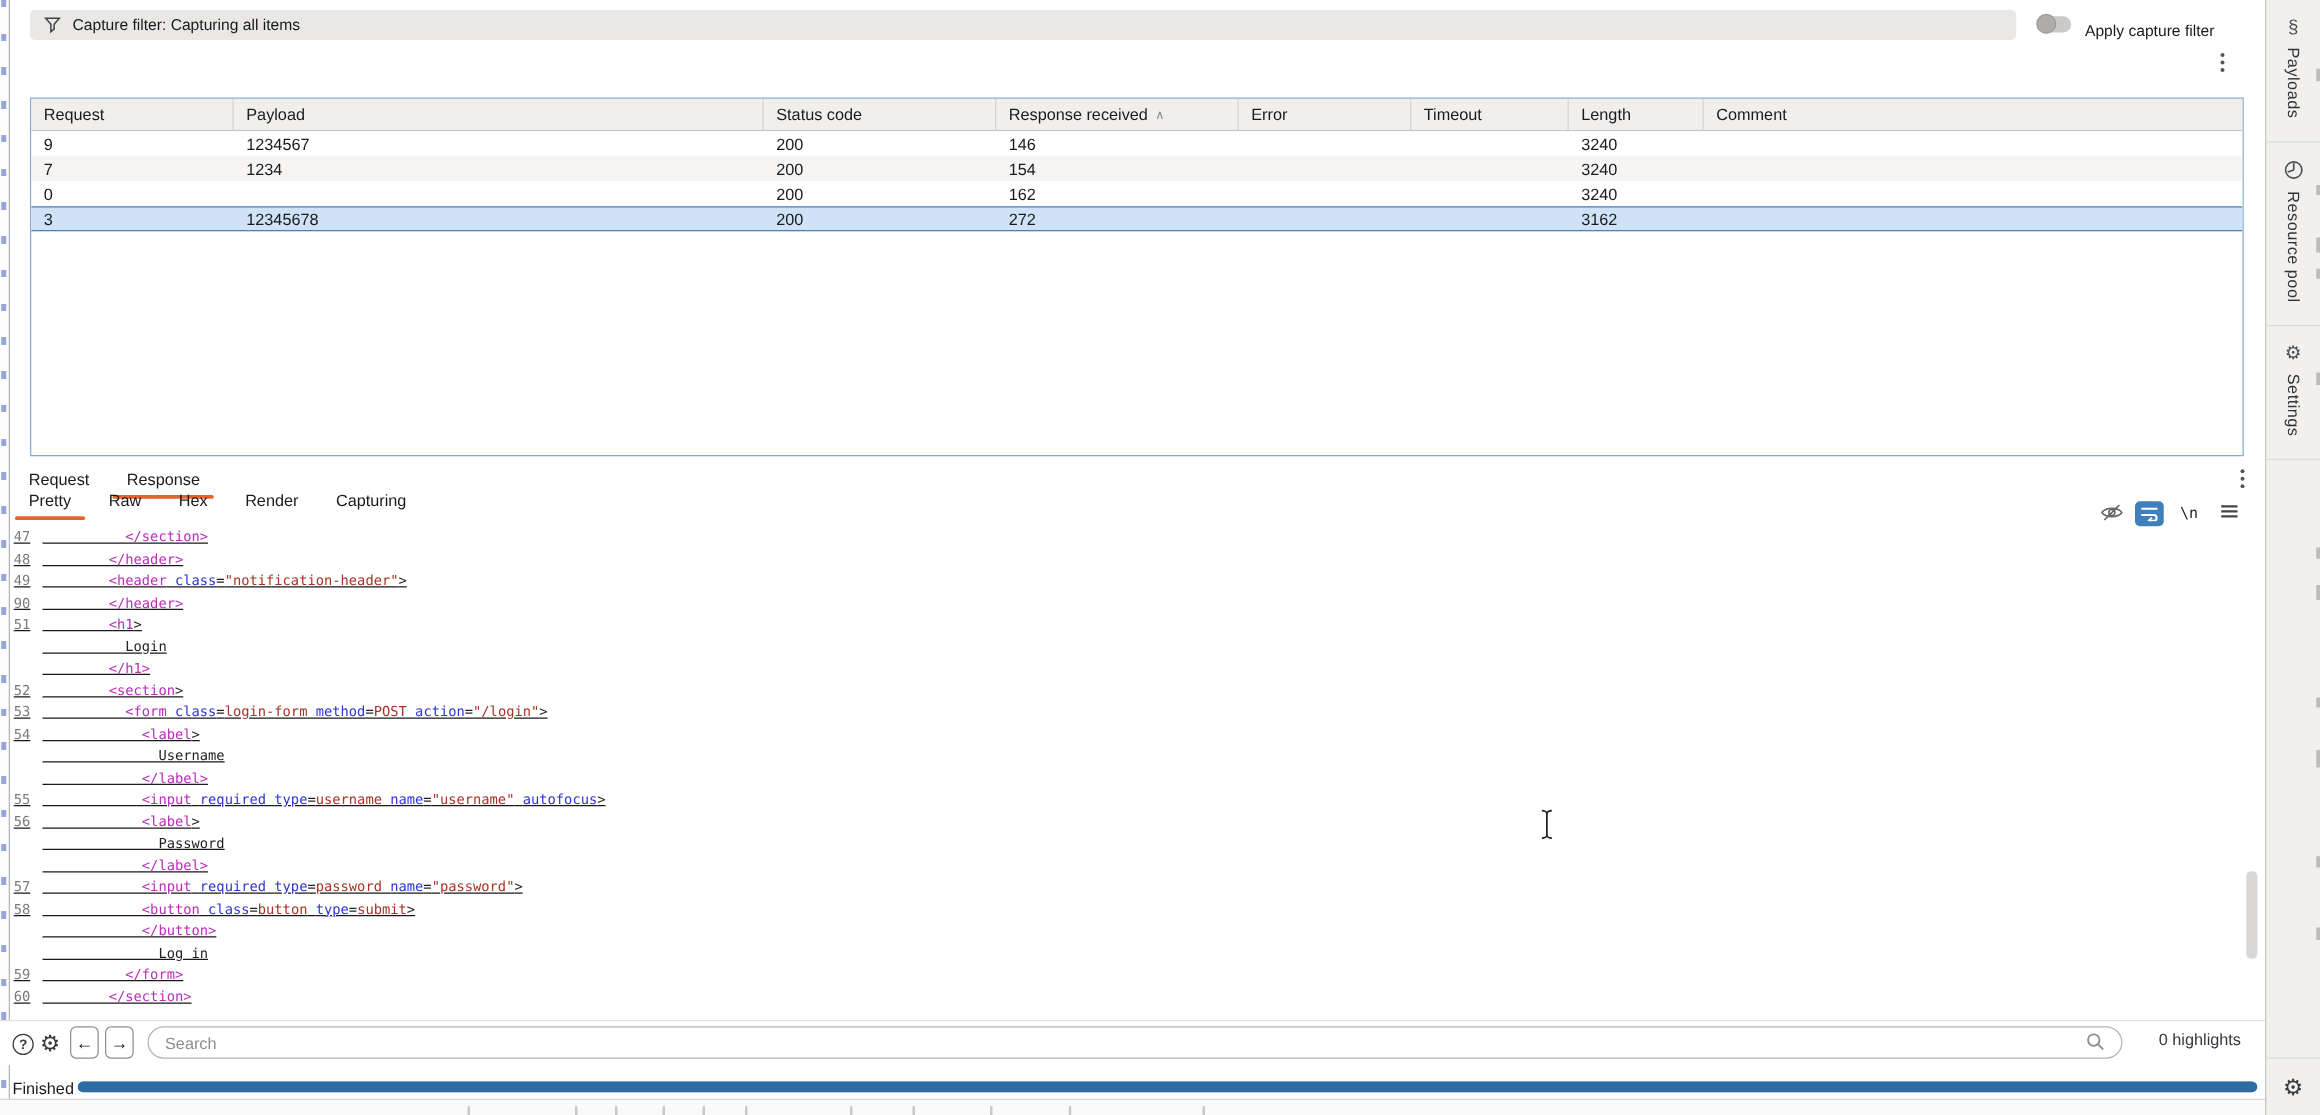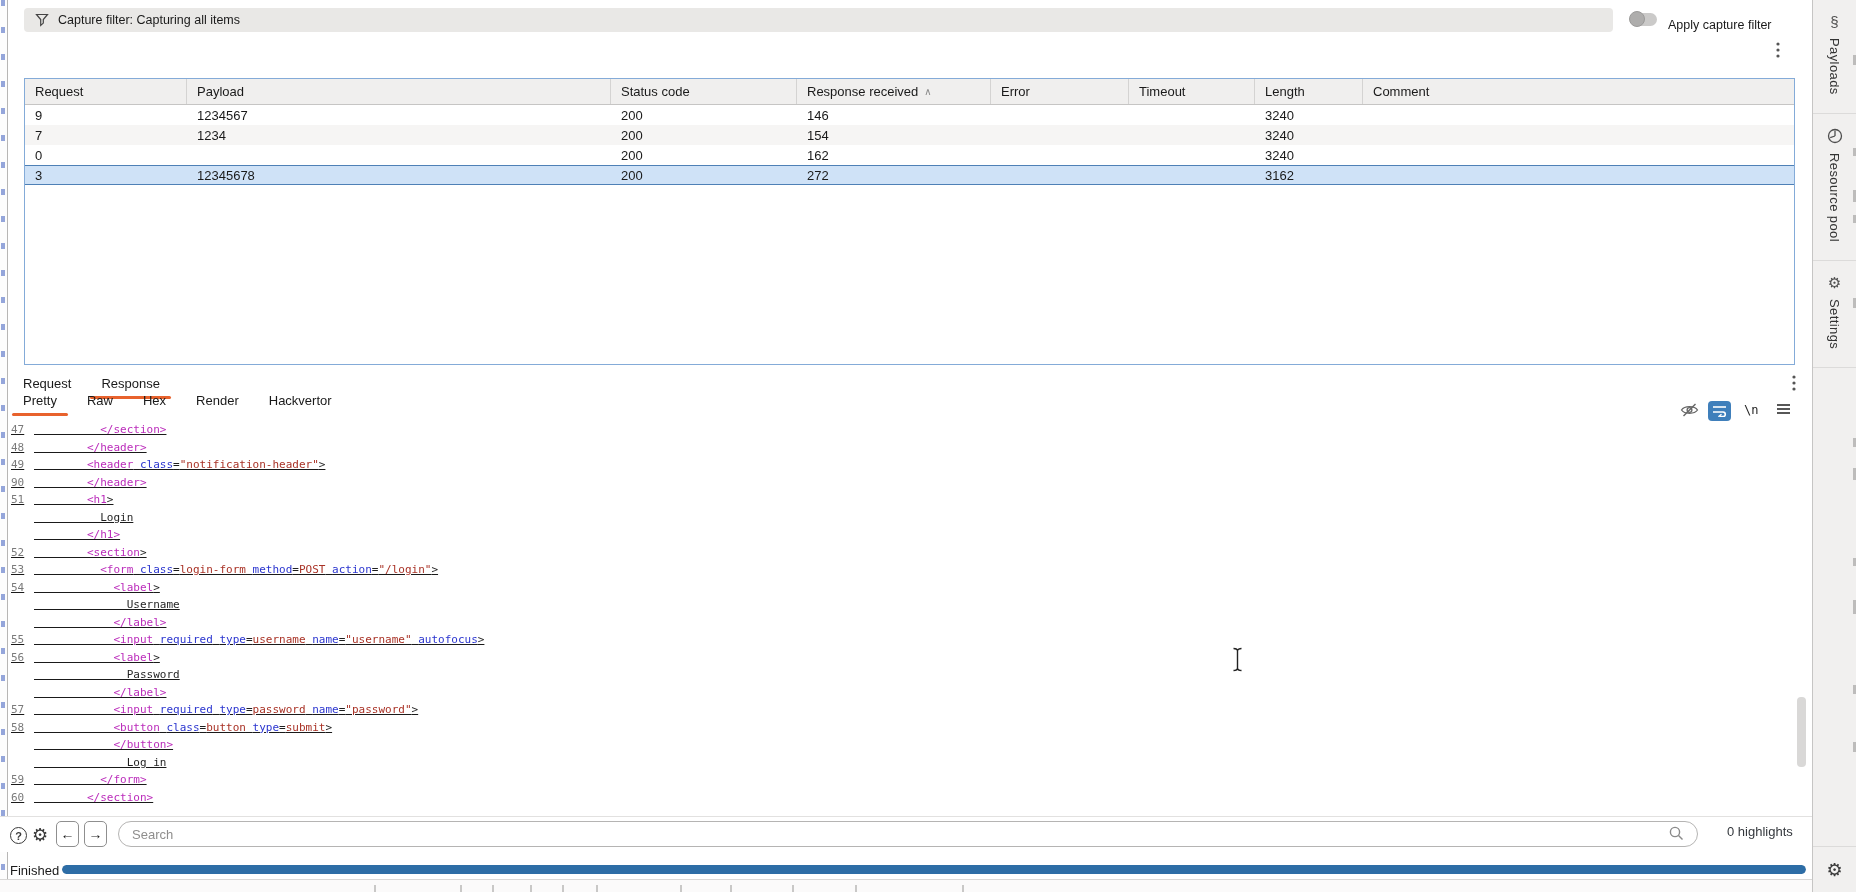--- a/index.html
+++ b/index.html
@@ -221,21 +221,21 @@
         <circle cx="2" cy="8" r="1.6" fill="#555"></circle>
         <circle cx="2" cy="14" r="1.6" fill="#555"></circle>
       </svg>
   </div>
 
   <div class="tabrow" id="view-tabs">
       <div class="tab active">Pretty</div>
       <div class="tab">Raw</div>
       <div class="tab">Hex</div>
       <div class="tab">Render</div>
-      <div class="tab">Hackvertor</div>
+      <div class="tab">Capturing</div>
     </div>
 
   <div class="icon-btn" id="eye-btn">
     <svg width="19" height="16" viewBox="0 0 19 16">
         <path d="M1.5 8 C4.5 3.6 14.5 3.6 17.5 8 C14.5 12.4 4.5 12.4 1.5 8 Z" fill="none" stroke="#666" stroke-width="1.3"></path>
         <circle cx="9.5" cy="8" r="2.4" fill="none" stroke="#666" stroke-width="1.3"></circle>
         <line x1="3.5" y1="14" x2="15.5" y2="2" stroke="#666" stroke-width="1.4"></line>
       </svg>
   </div>
   <div class="icon-btn" id="wrap-btn">

